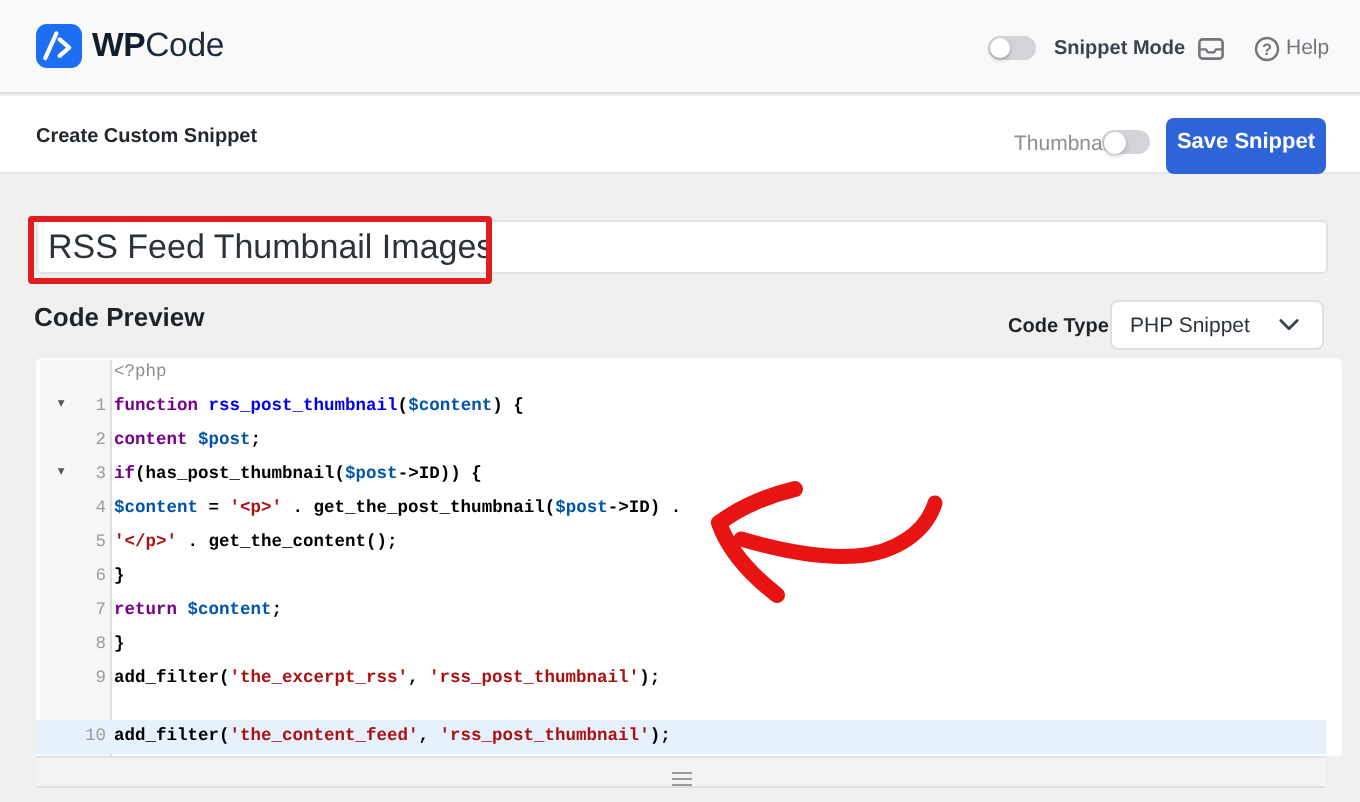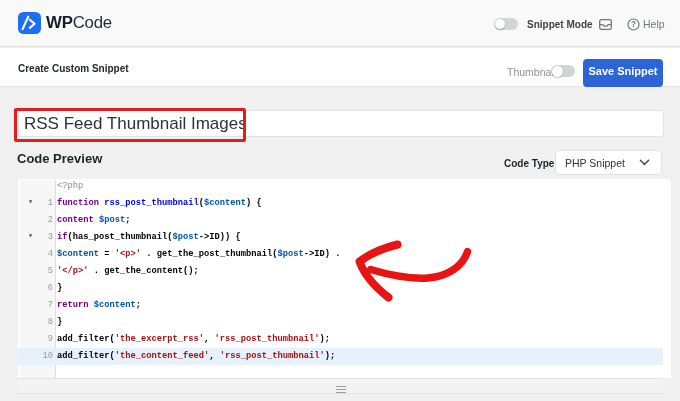--- a/index.html
+++ b/index.html
@@ -37,21 +37,21 @@
 .select-text { left:565px; top:156.5px; font-size:10.5px; color:#2c3338; line-height:13px; }
 
 
 .editor { left:18px; top:178.5px; width:653px; height:199px; background:#fff; border-radius:3px 3px 0 0; overflow:hidden; }
 .gutter { left:2px; top:1.5px; width:36px; height:197.5px; background:#f7f7f7; border-right:1px solid #dedede; }
 .lines { position:absolute; left:0; top:-1.0px; width:645px; font-family:"Liberation Mono", monospace; font-size:8.75px; font-weight:bold; color:#000; }
 .line { position:relative; height:17px; line-height:17px; white-space:pre; }
 .line .num { position:absolute; right:610px; top:0; width:30px; text-align:right; color:#9b9b9b; font-weight:normal; }
 .line .code { position:absolute; left:39px; top:0; }
 .line .fold { position:absolute; left:10px; top:-0.5px; width:12px; color:#555; font-weight:normal; font-size:8.5px; }
-.hl { background:#e7f1fb; }
+.hl { background:#e7f1fb;margin-top:12px; }
 .kw { color:#770088; }
 .def { color:#0000ee; }
 .v2 { color:#0055aa; }
 .str { color:#aa1111; }
 .meta { color:#8c8c8c; font-weight:normal; }
 
 
 .resizebar { left:18px; top:377.5px; width:645px; height:16.5px; background:#f3f3f3; border-top:1px solid #e2e2e2; border-bottom:1px solid #e2e2e2; }
 .grip { left:336px; top:385.5px; width:10px; height:7px; }
 .grip div { height:1px; background:#9a9a9a; margin-bottom:2px; }

